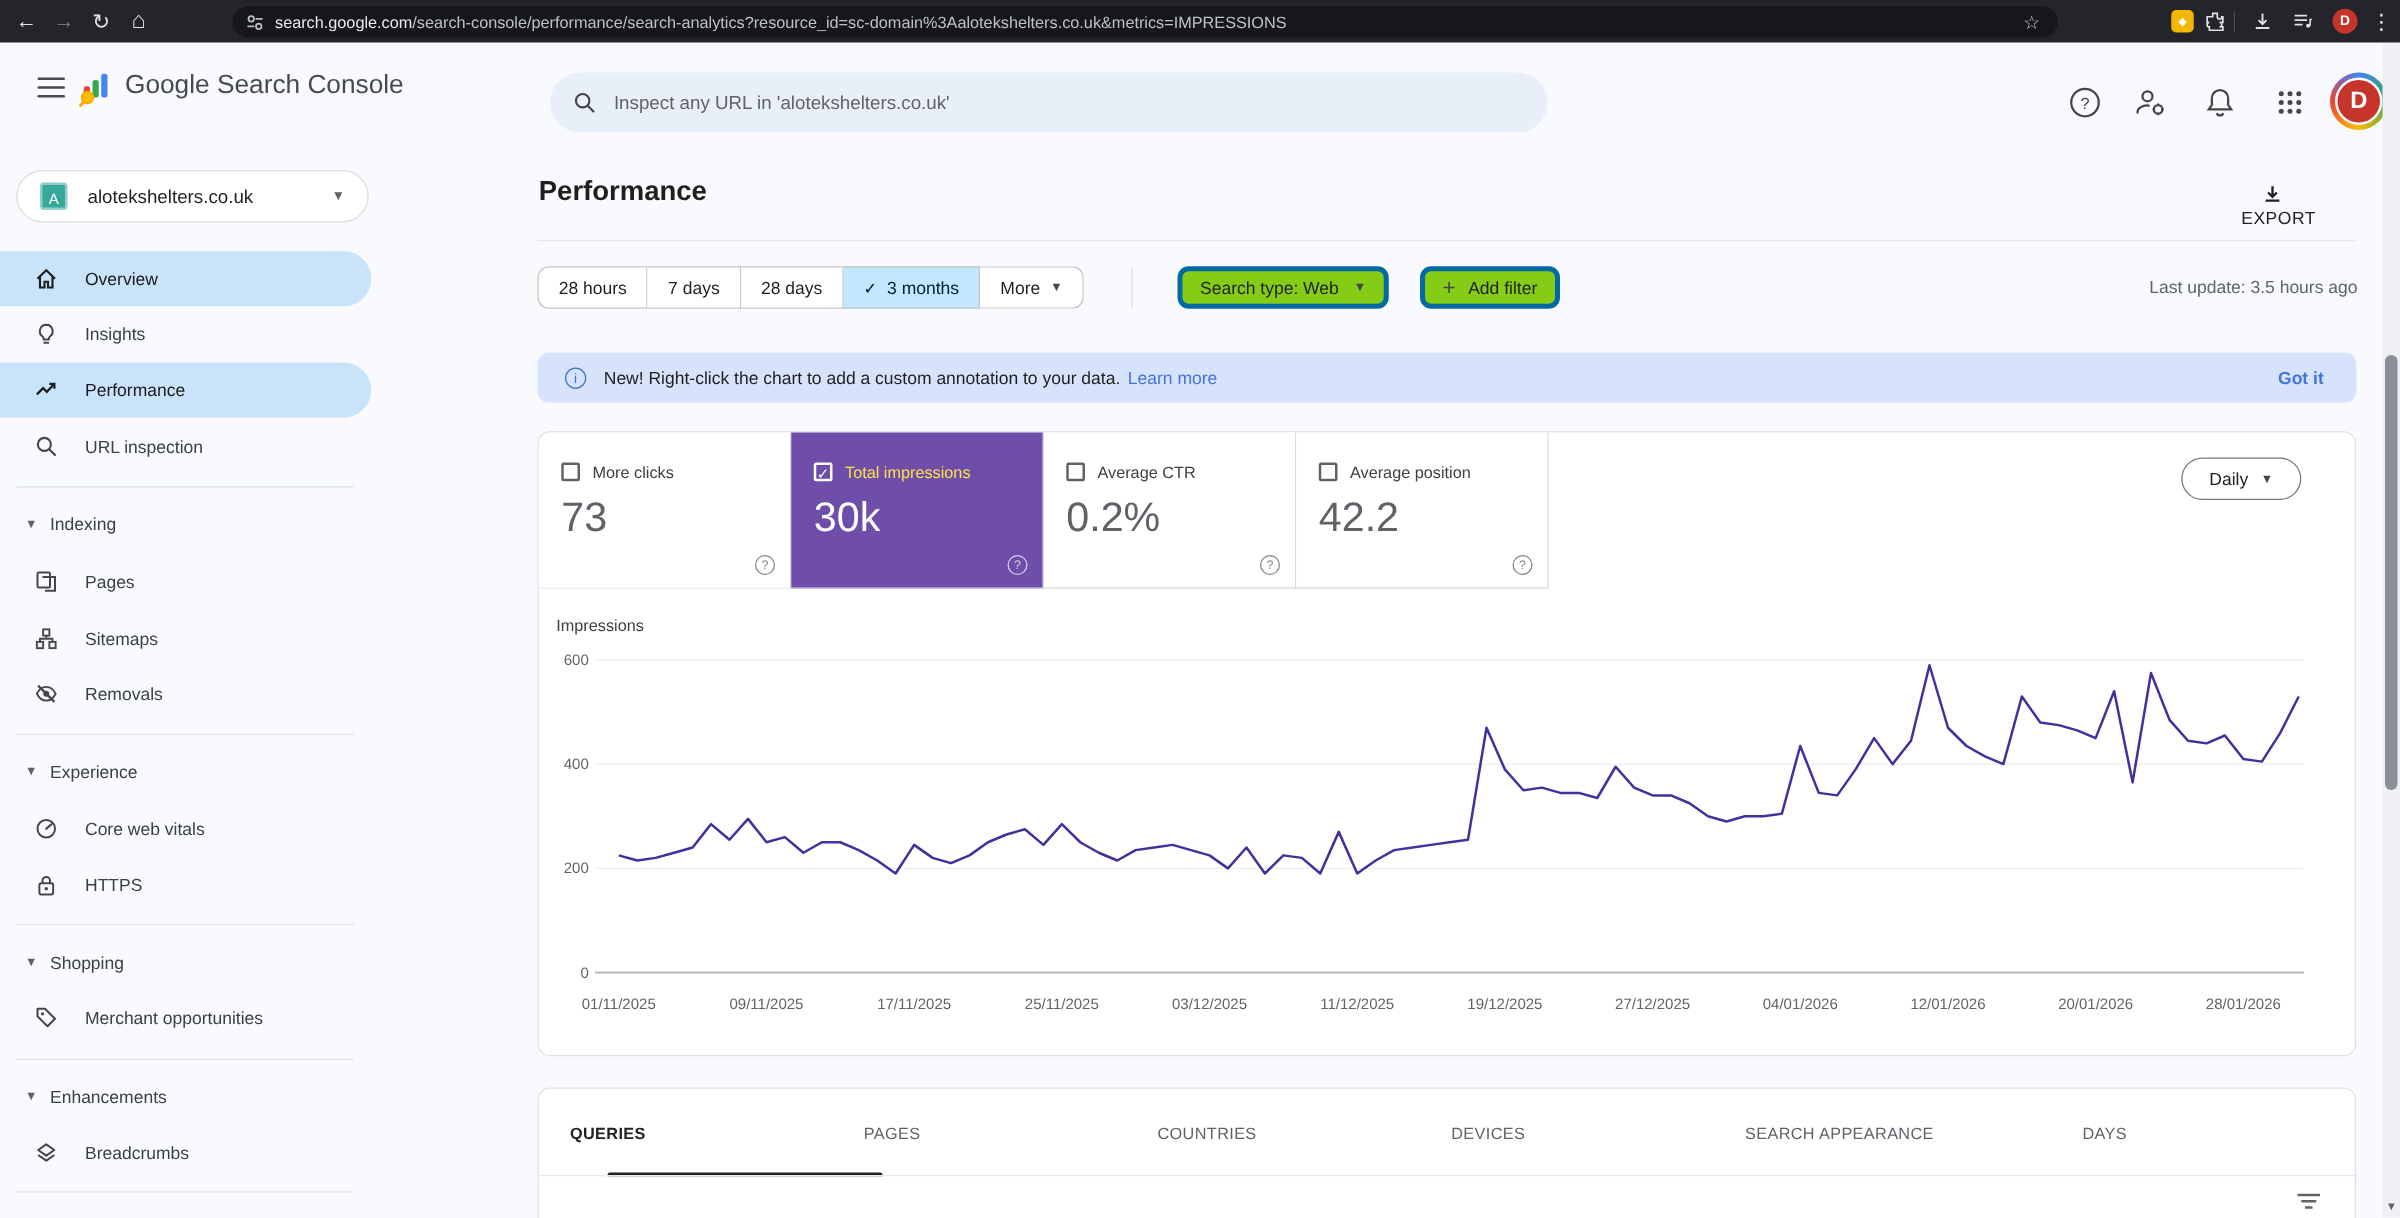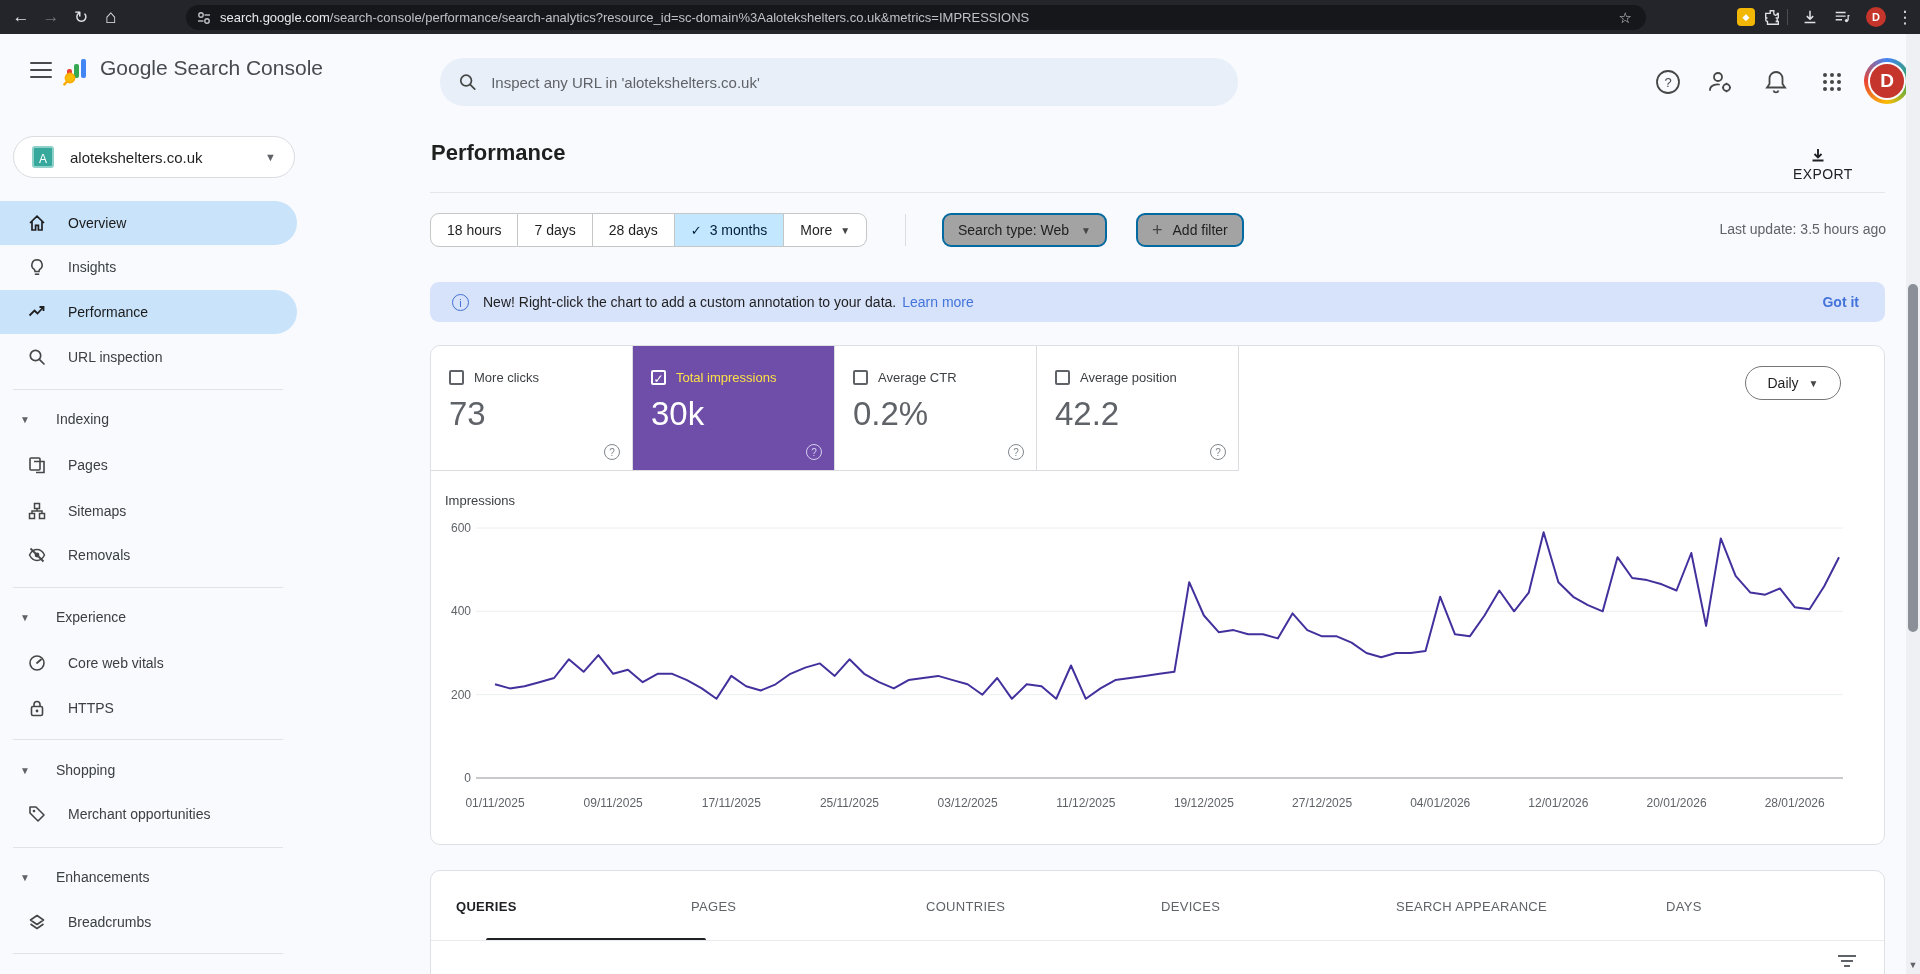--- a/index.html
+++ b/index.html
@@ -51,39 +51,39 @@
   .prop-caret { color:#5f6368; font-size:11px; margin-right:18px; }
   .nav-row { position:absolute; left:0; width:297px; height:44px; display:flex; align-items:center;
     border-radius:0 22px 22px 0; cursor:pointer; color:#3c4043; font-size:14px; }
   .nav-row.sel { background:#c8e3fa; color:#1b1b1b; }
   .nav-ico { width:20px; height:20px; margin-left:27px; flex:none; }
   .nav-lbl { margin-left:21px; }
   .side-div { position:absolute; left:13px; width:270px; height:1px; background:#e0e3e7; }
   .sec-head { position:absolute; left:0; width:297px; height:40px; display:flex; align-items:center;
     cursor:pointer; color:#3c4043; font-size:14px; }
   .sec-caret { margin-left:20px; font-size:10px; color:#5f6368; width:14px; }
-  .sec-lbl { margin-left:22px; }
+  .sec-lbl { margin-left:6px; }
 
   
   .page-title { position:absolute; left:431px; top:140px; font-size:22px; color:#1f1f1f; }
   .export-btn { position:absolute; left:1793px; top:146px; display:flex; align-items:center;
     cursor:pointer; color:#202124; font-size:14px; letter-spacing:.4px;flex-direction:column; }
   .title-div { position:absolute; left:430px; top:192px; width:1455px; height:1px; background:#e3e6ea; }
 
   .chipbar { position:absolute; left:430px; top:213px; height:34px; display:flex; }
   .chip { height:34px; border:1px solid #c4c7c5; border-left:none; display:flex; align-items:center;
     padding:0 16px; font-size:14px; color:#1f1f1f; background:#fff; cursor:pointer; white-space:nowrap; }
   .chip.first { border-left:1px solid #c4c7c5; border-radius:9px 0 0 9px; }
   .chip.last  { border-radius:0 9px 9px 0; }
   .chip.sel { background:#c2e7fe; color:#001d35; }
   .chip .ck { margin-right:8px; font-size:13px; }
   .chip .dd { margin-left:8px; font-size:10px; color:#444746; }
   .vsep { position:absolute; left:905px; top:214px; width:1px; height:32px; background:#dadce0; }
-  .pillbtn { position:absolute; top:213px; height:34px; border:2px solid #0369a1; border-radius:9px;
-    background:#a3a3a3; display:flex; align-items:center; padding:0 14px; font-size:14px; color:#1f1f1f;
+  .pillbtn { position:absolute; top:213px; height:34px; border:4px solid #0369a1; border-radius:9px;
+    background:#84cc16; display:flex; align-items:center; padding:0 14px; font-size:14px; color:#1f1f1f;
     cursor:pointer; white-space:nowrap; }
   .last-update { position:absolute; left:1400px; top:221px; width:486px; text-align:right;
     font-size:14px; color:#5f6368; }
 
   .banner { position:absolute; left:430px; top:282px; width:1455px; height:40px; background:#d7e2fb;
     border-radius:9px; display:flex; align-items:center; font-size:14px; color:#1f1f1f; }
   .banner .info { width:17px; height:17px; border:1.5px solid #3f6fd0; border-radius:50%;
     color:#3f6fd0; font-size:11px; text-align:center; line-height:16px; margin:0 14px 0 22px; flex:none; }
   .blink { color:#4374d9; cursor:pointer; }
   .gotit { position:absolute; right:26px; color:#4374d9; font-weight:bold; cursor:pointer; }
@@ -338,21 +338,21 @@
   <div class="export-btn">
     <svg width="20" height="20" viewBox="0 0 20 20" style="margin-right:10px">
       <path d="M10 3 v8 M6.5 8 L10 11.5 L13.5 8 M4.5 14.5 h11" fill="none" stroke="#202124" stroke-width="1.9"></path>
     </svg>
     <span>EXPORT</span>
   </div>
   <div class="title-div"></div>
 
   <div class="chipbar">
     <div class="chip first">
-        <span>18 hours</span>
+        <span>28 hours</span>
       </div>
     <div class="chip">
         <span>7 days</span>
       </div>
     <div class="chip">
         <span>28 days</span>
       </div>
     <div class="chip sel">
         <span class="ck">✓</span>
         <span>3 months</span>

